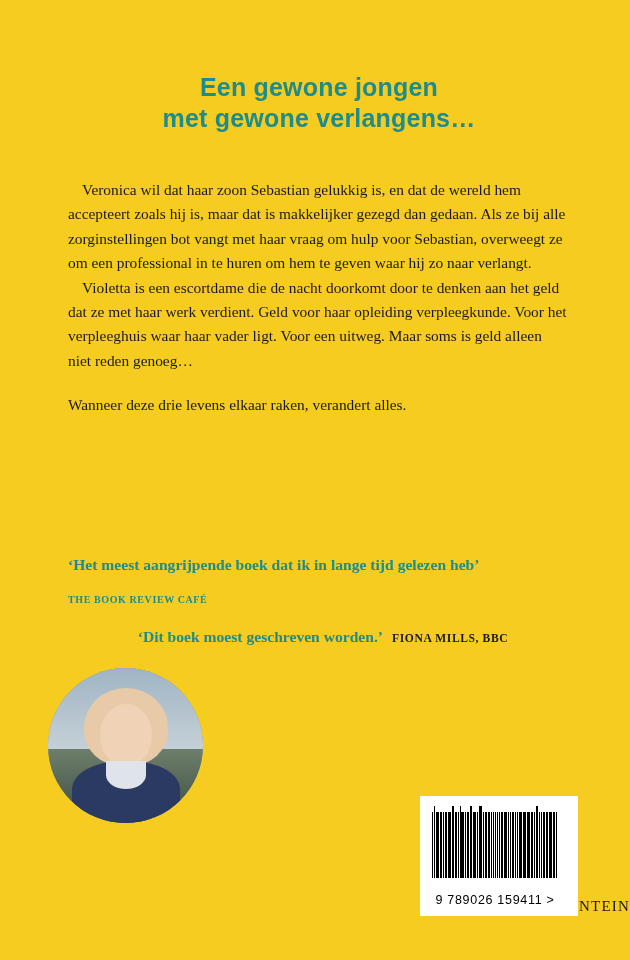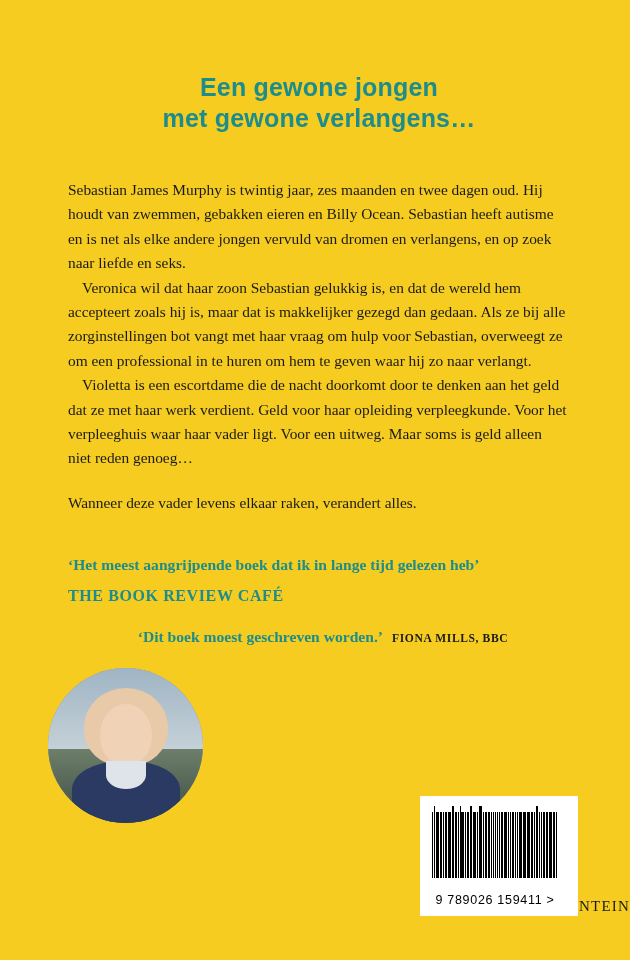--- a/index.html
+++ b/index.html
@@ -64,25 +64,25 @@
   .quote1 { top: 554px; }
   .quote2 { top: 626px; text-align: center; }
   .quote-text {
     color: #1C8C8C;
     font-size: 15.6px;
     line-height: 21px;
     display: inline;
   }
   .quote-source {
     color: #1C8C8C;
-    font-size: 16px;
+    font-size: 10px;
     letter-spacing: 0.6px;
     text-transform: uppercase;
     display: block;
-    margin-top: 12px;
+    margin-top: 19px;
   }
   .quote-source-inline {
     color: #1a1a1a;
     font-size: 11.6px;
     letter-spacing: 0.6px;
     text-transform: uppercase;
     display: inline;
     margin-left: 5px;
   }
 
@@ -196,24 +196,23 @@
 <body>
 
 <div class="page">
 
   <div class="headline">
     <span class="l1">Een gewone jongen</span>
     <span class="l2">met gewone verlangens…</span>
   </div>
 
   <div class="blurb">
-    <p>Sebastian James Murphy is twintig jaar, zes maanden en twee dagen oud. Hij houdt van zwemmen, gebakken eieren en Billy Ocean. Sebastian heeft autisme en is net als elke andere jongen vervuld van dromen en verlangens, en op zoek naar liefde en seks.</p>
     <p class="indent">Veronica wil dat haar zoon Sebastian gelukkig is, en dat de wereld hem accepteert zoals hij is, maar dat is makkelijker gezegd dan gedaan. Als ze bij alle zorginstellingen bot vangt met haar vraag om hulp voor Sebastian, overweegt ze om een professional in te huren om hem te geven waar hij zo naar verlangt.</p>
     <p class="indent">Violetta is een escortdame die de nacht doorkomt door te denken aan het geld dat ze met haar werk verdient. Geld voor haar opleiding verpleegkunde. Voor het verpleeghuis waar haar vader ligt. Voor een uitweg. Maar soms is geld alleen niet reden genoeg…</p>
-    <p class="gap">Wanneer deze vader levens elkaar raken, verandert alles.</p>
+    <p class="gap">Wanneer deze drie levens elkaar raken, verandert alles.</p>
   </div>
 
   <div class="quote-block quote1">
     <span class="quote-text">‘Het meest aangrijpende boek dat ik in lange tijd gelezen heb’</span>
     <span class="quote-source">The Book Review Café</span>
   </div>
 
   <div class="quote-block quote2">
     <span class="quote-text">‘Dit boek moest geschreven worden.’</span>
     <span class="quote-source-inline">Fiona Mills, BBC</span>

